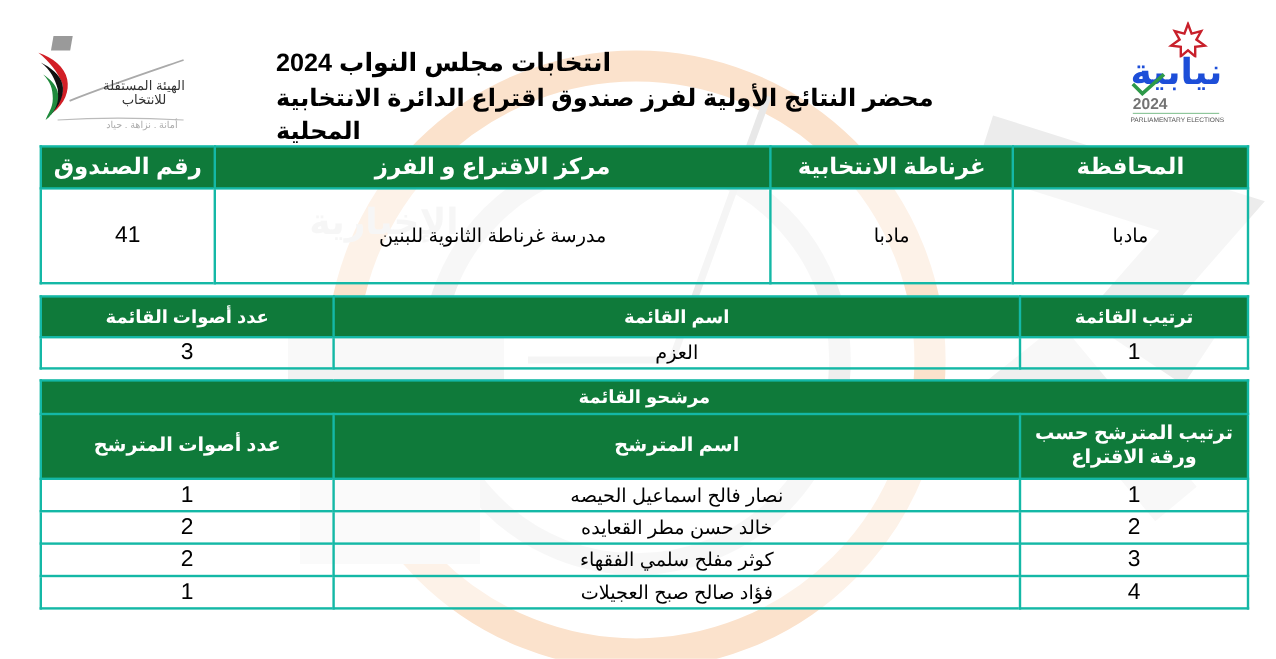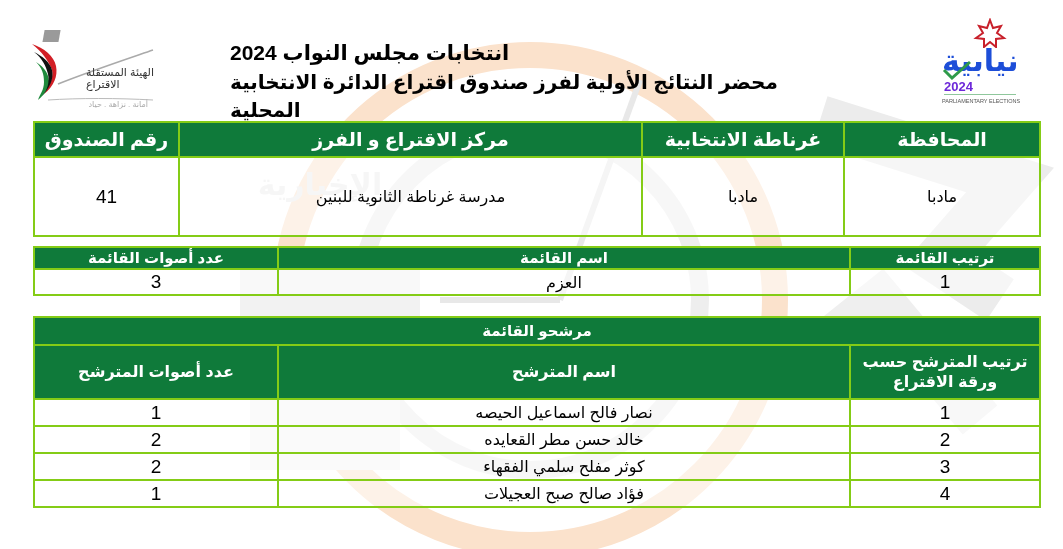--- a/index.html
+++ b/index.html
@@ -15,31 +15,31 @@
     .header { position: absolute; top: 0; left: 0; width: 1063px; height: 116px; }
     .title-block { position: absolute; top: 40px; left: 230px; width: 610px; text-align: left; direction: rtl; }
     .title-1 { font-size: 21px; font-weight: bold; line-height: 26px; }
     .title-2 { font-size: 20px; font-weight: bold; line-height: 28px; margin-top: 2px; }
 
     .logo-left { position: absolute; left: 28px; top: 22px; width: 130px; height: 90px; direction: rtl; }
     .logo-right { position: absolute; left: 940px; top: 18px; width: 80px; height: 95px; direction: rtl; }
 
     
     table { position: absolute; left: 33px; width: 1006px; border-collapse: collapse; direction: rtl; table-layout: fixed; }
-    td, th { border: 2px solid #84cc16; text-align: center; vertical-align: middle; }
+    td, th { border: 2px solid #14b8a6; text-align: center; vertical-align: middle; }
     th { background: #0f7a3a; color: #ffffff; font-weight: bold; }
     td { background: rgba(255,255,255,0.55); }
 
     .t1 { top: 121px; }
     .t1 th { height: 35px; font-size: 19px; }
     .t1 td { height: 79px; font-size: 16px; }
     .t1 td.num { font-size: 19px; }
 
     .t2 { top: 246px; }
-    .t2 th { height: 22px; font-size: 15px; }
+    .t2 th { height: 34px; font-size: 15px; }
     .t2 td { height: 26px; font-size: 16px; }
     .t2 td.num { font-size: 19px; }
 
     .t3 { top: 316px; }
     .t3 th.group { height: 28px; font-size: 15px; margin-top: 24px; }
     .t3 th.col { height: 54px; font-size: 16px; line-height: 20px; }
     .t3 td { height: 27px; font-size: 16px; }
     .t3 td.num { font-size: 19px; }
   </style>
 </head>
@@ -63,41 +63,41 @@
 
     <div class="logo-left">
       <svg width="130" height="90" viewBox="0 0 130 90">
         <rect x="18" y="8" width="16" height="12" fill="#9a9a9a" transform="skewX(-10)"></rect>
         <path d="M4 22 C14 30 20 38 24 48 C26 56 20 66 16 72 C26 64 30 54 28 44 C26 34 16 26 4 22 Z" fill="#d21f26"></path>
         <path d="M6 30 C14 36 18 44 20 52 C22 60 16 68 14 74 C22 66 26 56 24 48 C22 40 14 34 6 30 Z" fill="#111"></path>
         <path d="M8 40 C14 46 16 52 16 60 C16 68 12 72 10 78 C18 72 22 62 20 54 C18 48 14 44 8 40 Z" fill="#1f8a3c"></path>
         <path d="M30 62 C60 50 90 40 125 28" stroke="#aaa" stroke-width="1.5" fill="none"></path>
         <path d="M20 78 C50 76 90 76 125 78" stroke="#bbb" stroke-width="1" fill="none"></path>
       </svg>
-      <div style="position:absolute; right:4px; top:44px; font-size:11px; color:#333; text-align:left; line-height:12px;">
+      <div style="position:absolute; right:4px; top:44px; font-size:11px; color:#333; text-align:center; line-height:12px;">
         <div>الهيئة المستقلة</div>
-        <div>الاقتراع</div>
+        <div>للانتخاب</div>
       </div>
       <div style="position:absolute; right:10px; top:78px; font-size:8px; color:#aaa;">أمانة . نزاهة . حياد</div>
     </div>
 
     <div class="title-block">
       <div class="title-1">انتخابات مجلس النواب 2024</div>
       <div class="title-2">محضر النتائج الأولية لفرز صندوق اقتراع الدائرة الانتخابية المحلية</div>
     </div>
 
     <div class="logo-right">
       <svg width="80" height="30" viewBox="0 0 80 30">
         <polygon points="50,2 53,10 61,8 57,15 64,20 56,21 56,29 50,24 44,29 44,21 36,20 43,15 39,8 47,10" fill="none" stroke="#c8202b" stroke-width="2"></polygon>
       </svg>
       <div style="position:absolute; left:2px; top:28px; font-size:30px; font-weight:bold; color:#1d4ed8; line-height:30px;">نيابية</div>
       <svg style="position:absolute; left:2px; top:42px;" width="30" height="20" viewBox="0 0 30 20">
         <path d="M2 10 L10 18 L28 2" stroke="#2e9a4a" stroke-width="3" fill="none"></path>
       </svg>
-      <div style="position:absolute; left:4px; top:61px; font-size:13px; font-weight:bold; color:#6d28d9;">2024</div>
+      <div style="position:absolute; left:4px; top:61px; font-size:13px; font-weight:bold; color:#737373;">2024</div>
       <div style="position:absolute; left:4px; top:76px; width:72px; height:1px; background:#8fc79c;"></div>
       <div style="position:absolute; left:2px; top:80px; font-size:5.5px; color:#555; direction:ltr; white-space:nowrap;">PARLIAMENTARY ELECTIONS</div>
     </div>
   </div>
 
   <table class="t1">
     <colgroup>
       <col style="width:196px">
       <col style="width:202px">
       <col style="width:463px">

